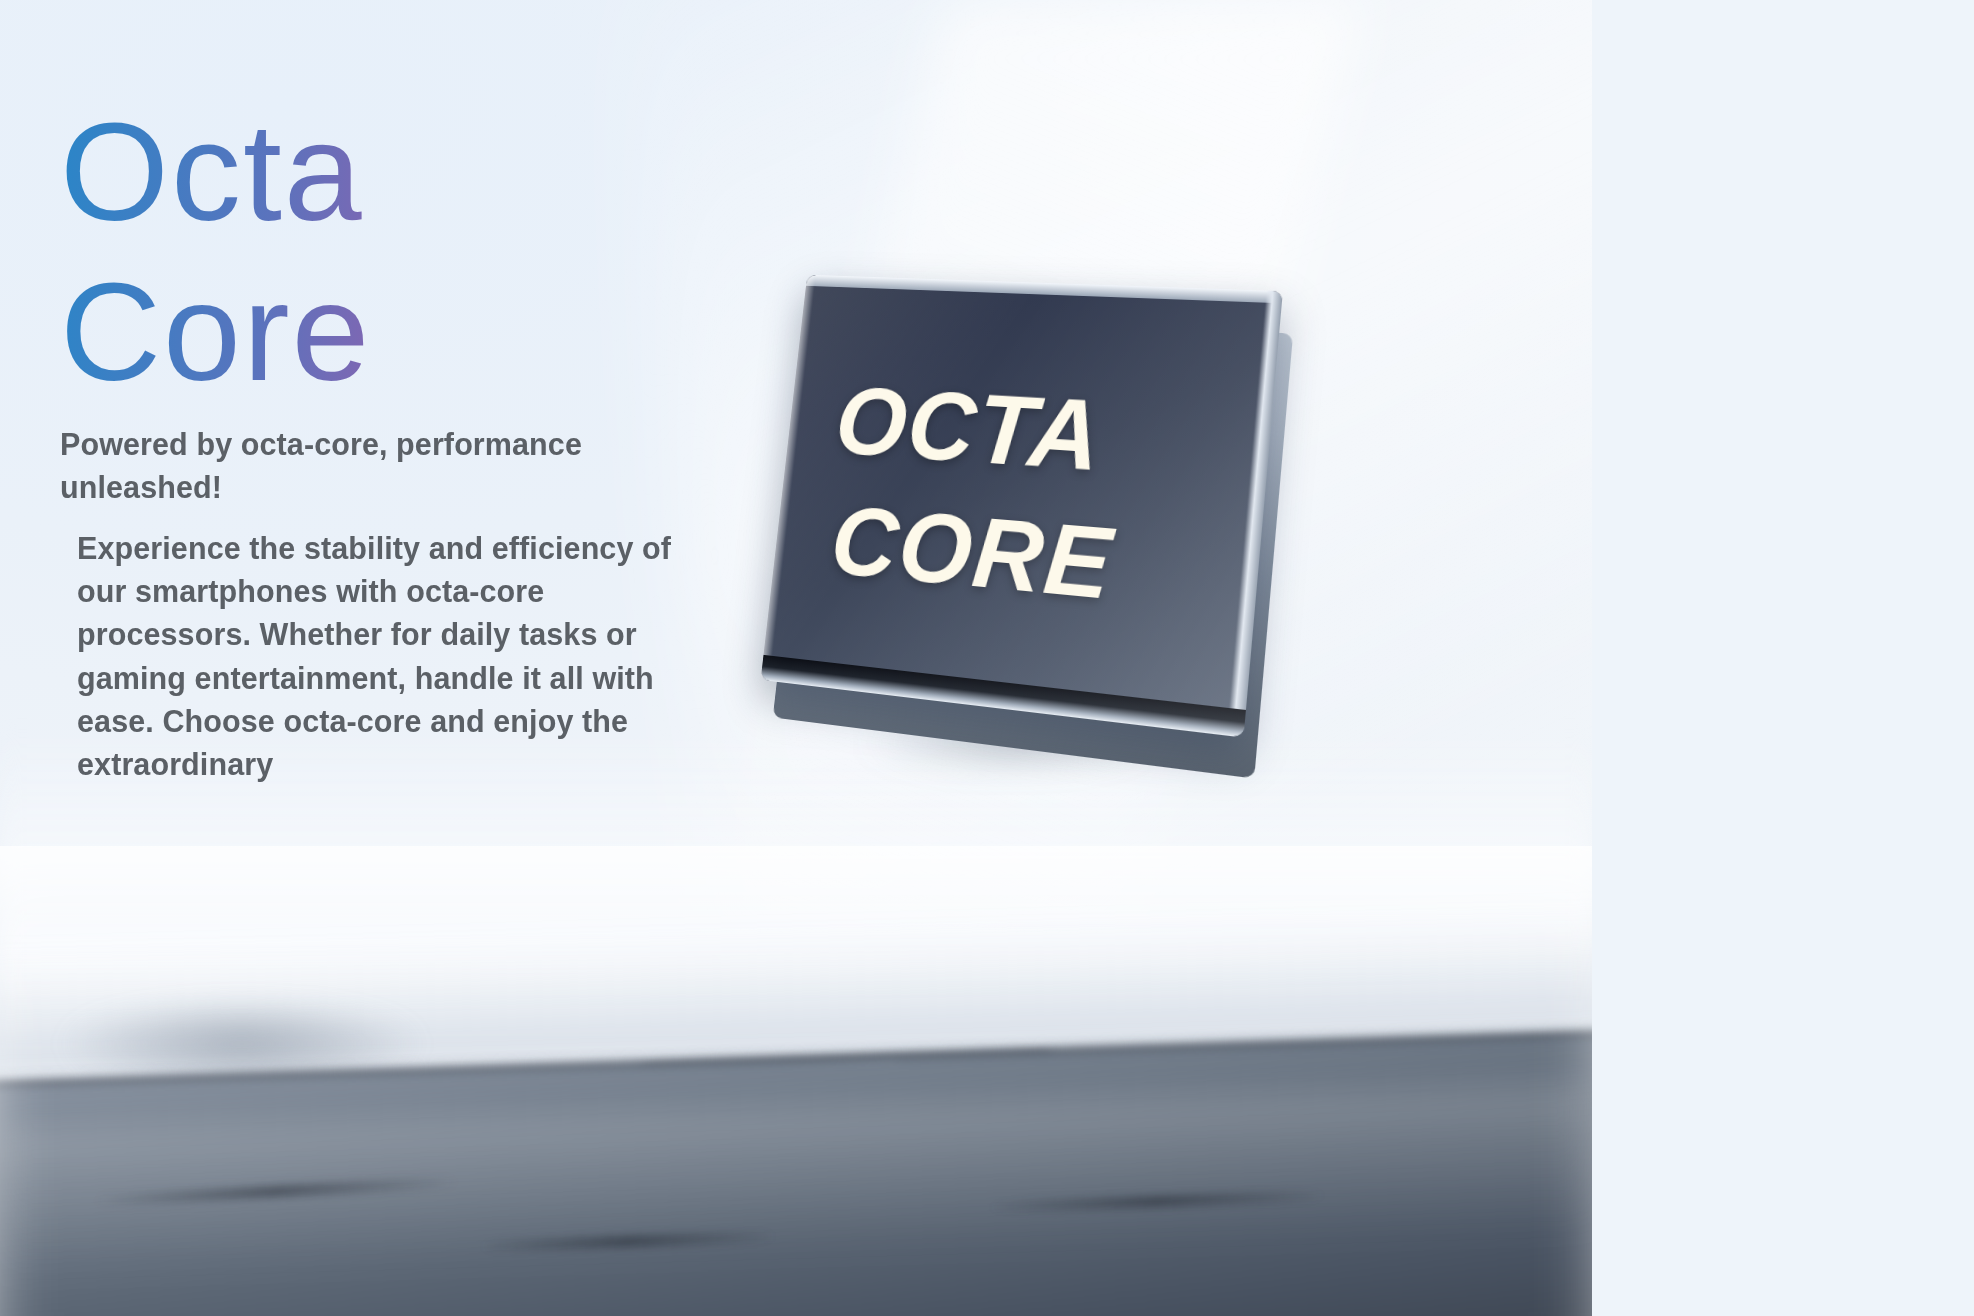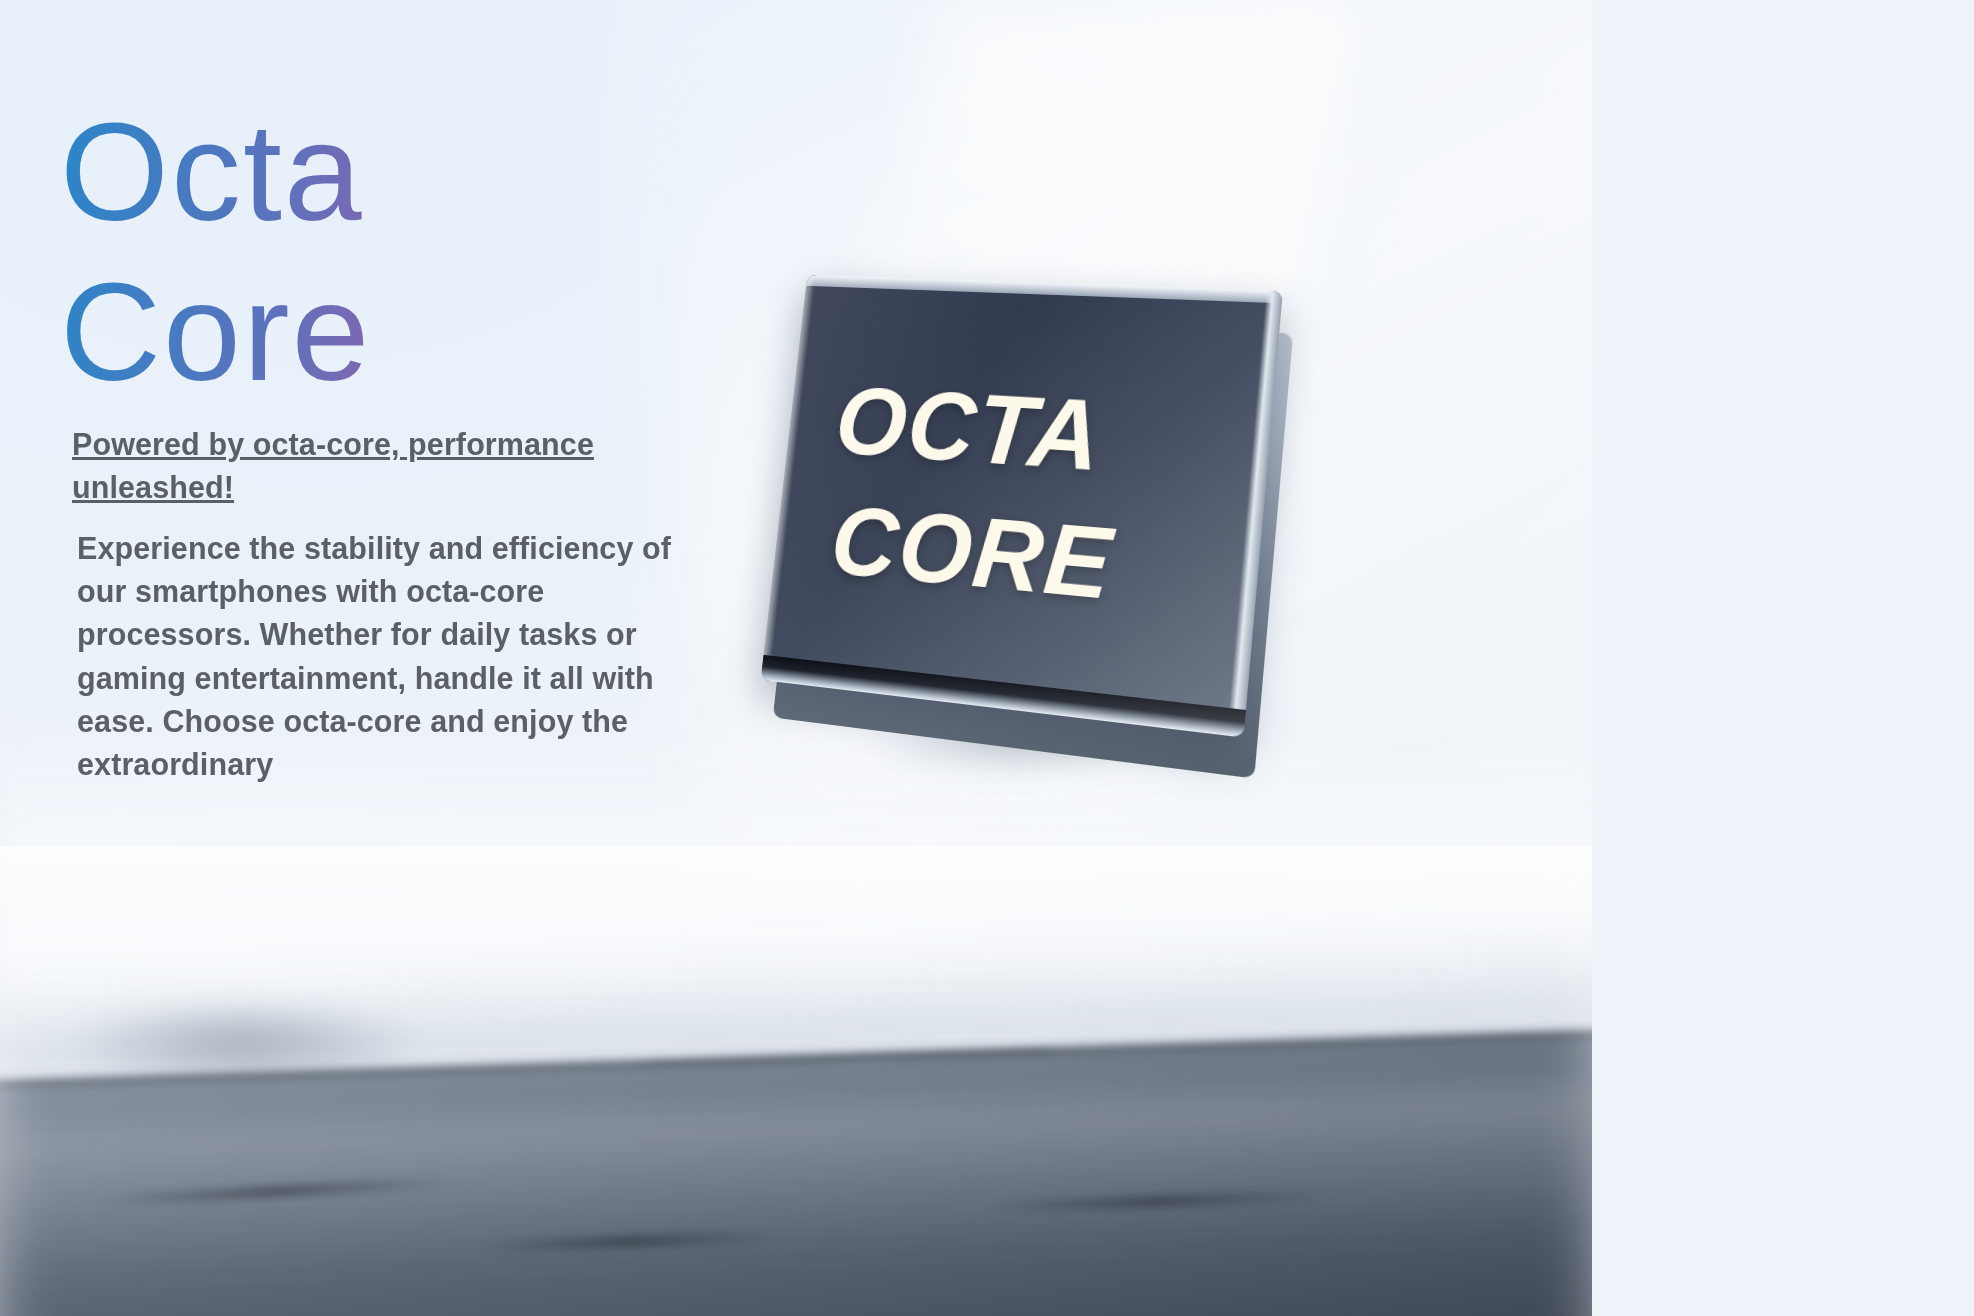--- a/index.html
+++ b/index.html
@@ -182,21 +182,21 @@
     -webkit-background-clip:text;background-clip:text;
     color:transparent;-webkit-text-fill-color:transparent;
     margin:0;
   }
   .headline .line{display:block;}
   .body-copy{
     margin:12px 0 0 0;
     font-size:30.5px;line-height:1.42;font-weight:bold;color:#5b6066;
     letter-spacing:.1px;width:640px;
   }
-  .body-copy .p1{margin:12px;text-decoration:underline;}
+  .body-copy .p1{margin:0;}
   .body-copy .p2{margin:17px;}
 </style>
 </head>
 <body>
 
 <div class="stage">
 
   <div class="bg-base"></div>
   <div class="bg-sheen"></div>
   <div class="bg-sheen2"></div>

